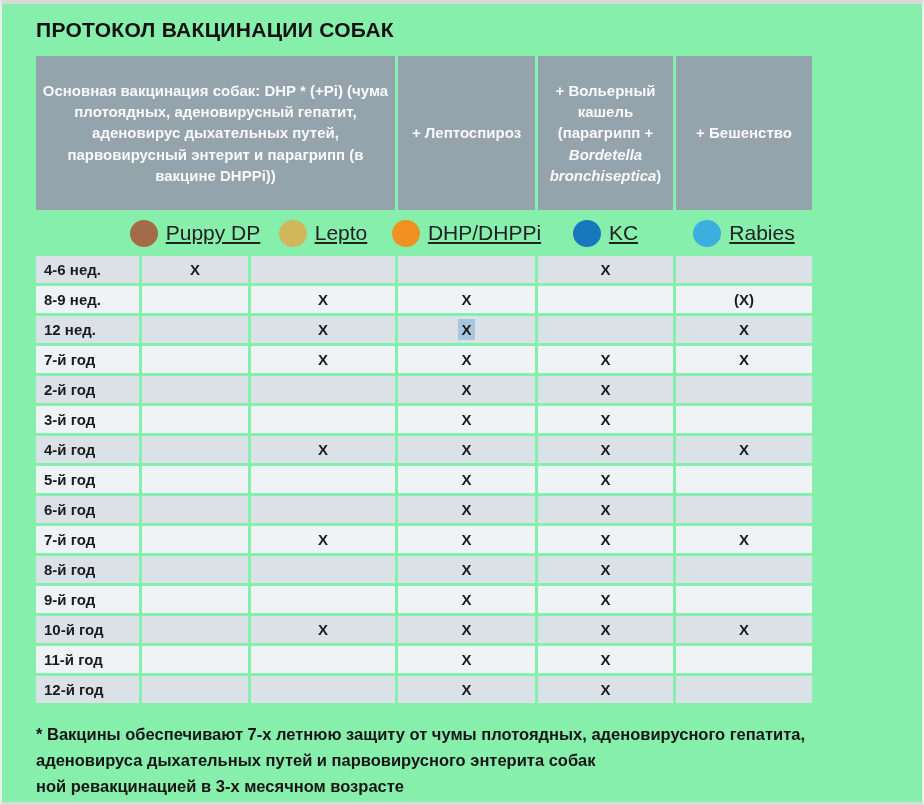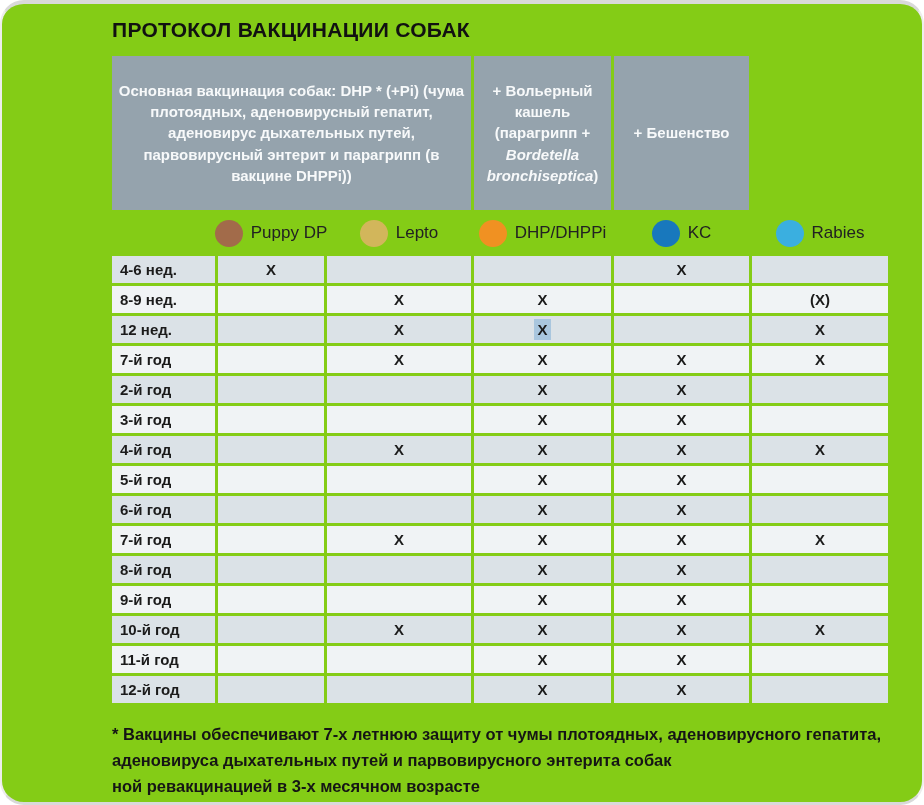--- a/index.html
+++ b/index.html
@@ -4,28 +4,27 @@
 <style>
   * { margin: 0; padding: 0; box-sizing: border-box; }
   html, body { background: #ffffff; }
   body {
     font-family: "Liberation Sans", sans-serif;
     color: #1a1a1a;
   }
   .page {
     width: 924px;
     height: 805px;
-    background: #84cc16;
+    background: #86efac;
     border-top: 4px solid #d9d9d9;
     border-bottom: 3px solid #d9d9d9;
     border-left: 2px solid #ededed;
     border-right: 2px solid #ededed;
-    padding: 14px 0 0 110px;
+    padding: 14px 0 0 34px;
     overflow: hidden;
-    border-radius: 24px;
   }
   .title {
     font-size: 21px;
     font-weight: bold;
     letter-spacing: 0.3px;
     color: #111111;
     margin-bottom: 14px;
   }
   .vax-table { width: 778px; }
   
@@ -62,21 +61,21 @@
     justify-content: center;
     gap: 8px;
     white-space: nowrap;
   }
   .dot {
     width: 28px;
     height: 27px;
     border-radius: 50%;
     flex: 0 0 auto;
   }
-  .legend-label { font-size: 17px; color: #222; }
+  .legend-label { font-size: 21px; color: #222; text-decoration: underline; }
   
   .tbody { display: flex; flex-direction: column; gap: 3px; }
   .tr {
     display: grid;
     grid-template-columns: 103px 106px 144px 137px 135px 136px;
     gap: 3px;
     height: 27px;
   }
   .tr.odd  .td { background: #dbe2e7; }
   .tr.even .td { background: #f0f3f5; }
@@ -103,20 +102,21 @@
 <body>
 
 <div class="page">
 
   <div class="title">ПРОТОКОЛ ВАКЦИНАЦИИ СОБАК</div>
 
   <div class="vax-table">
 
     <div class="thead">
       <div class="th">Основная вакцинация собак: DHP * (+Pi) (чума плотоядных, аденовирусный гепатит, аденовирус дыхательных путей, парвовирусный энтерит и парагрипп (в вакцине DHPPi))</div>
+      <div class="th">+ Лептоспироз</div>
       <div class="th">
         <span>
           <span>+ Вольерный кашель (парагрипп + </span><em>Bordetella bronchiseptica</em><span>)</span>
         </span>
       </div>
       <div class="th">+ Бешенство</div>
     </div>
 
     <div class="legend" id="legend">
         <span></span>

